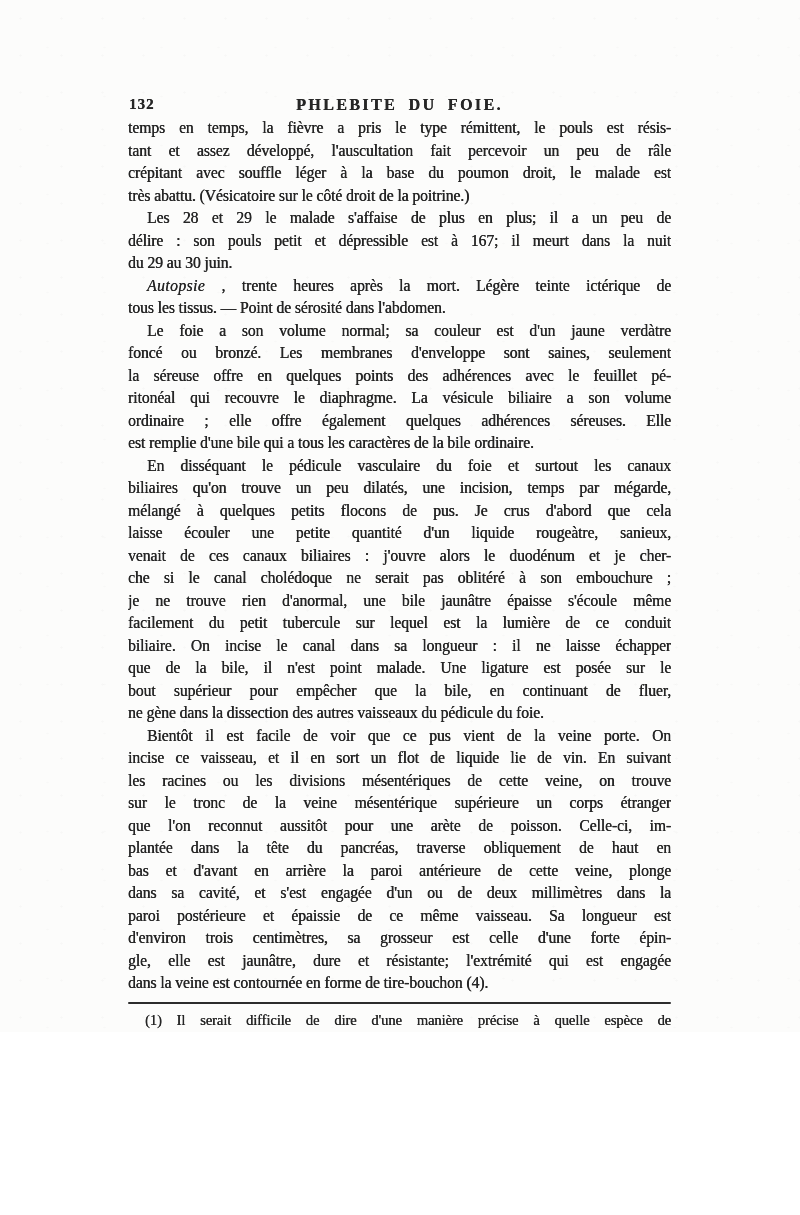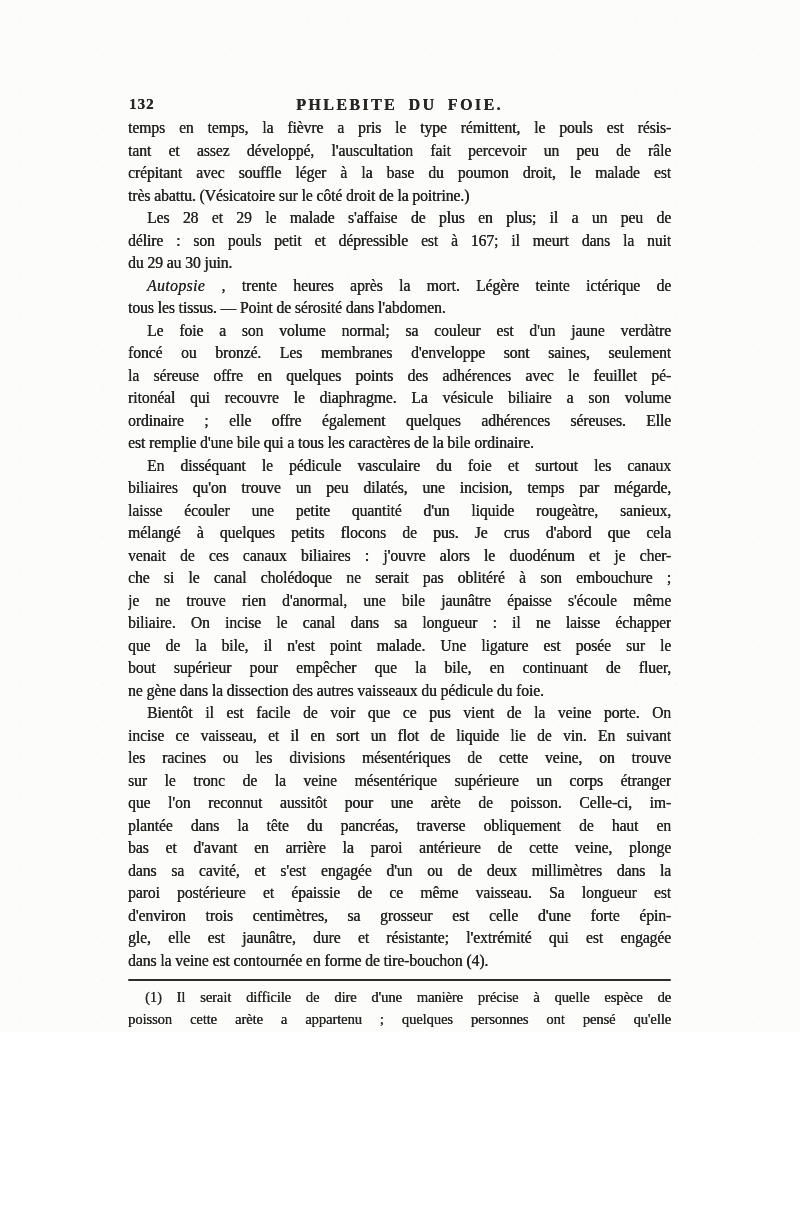--- a/index.html
+++ b/index.html
@@ -133,25 +133,26 @@
           <div class="line">Le foie a son volume normal; sa couleur est d'un jaune verdàtre</div>
           <div class="line">foncé ou bronzé. Les membranes d'enveloppe sont saines, seulement</div>
           <div class="line">la séreuse offre en quelques points des adhérences avec le feuillet pé-</div>
           <div class="line">ritonéal qui recouvre le diaphragme. La vésicule biliaire a son volume</div>
           <div class="line">ordinaire ; elle offre également quelques adhérences séreuses. Elle</div>
           <div class="line end">est remplie d'une bile qui a tous les caractères de la bile ordinaire.</div>
         </div>
         <div class="para indent">
           <div class="line">En disséquant le pédicule vasculaire du foie et surtout les canaux</div>
           <div class="line">biliaires qu'on trouve un peu dilatés, une incision, temps par mégarde,</div>
+          <div class="line">mélangé à quelques petits flocons de pus. Je crus d'abord que cela</div>
           <div class="line">laisse écouler une petite quantité d'un liquide rougeàtre, sanieux,</div>
-          <div class="line">mélangé à quelques petits flocons de pus. Je crus d'abord que cela</div>
           <div class="line">venait de ces canaux biliaires : j'ouvre alors le duodénum et je cher-</div>
           <div class="line">che si le canal cholédoque ne serait pas oblitéré à son embouchure ;</div>
           <div class="line">je ne trouve rien d'anormal, une bile jaunâtre épaisse s'écoule même</div>
+          <div class="line">facilement du petit tubercule sur lequel est la lumière de ce conduit</div>
           <div class="line">biliaire. On incise le canal dans sa longueur : il ne laisse échapper</div>
           <div class="line">que de la bile, il n'est point malade. Une ligature est posée sur le</div>
           <div class="line">bout supérieur pour empêcher que la bile, en continuant de fluer,</div>
           <div class="line end">ne gène dans la dissection des autres vaisseaux du pédicule du foie.</div>
         </div>
         <div class="para indent">
           <div class="line">Bientôt il est facile de voir que ce pus vient de la veine porte. On</div>
           <div class="line">incise ce vaisseau, et il en sort un flot de liquide lie de vin. En suivant</div>
           <div class="line">les racines ou les divisions mésentériques de cette veine, on trouve</div>
           <div class="line">sur le tronc de la veine mésentérique supérieure un corps étranger</div>

